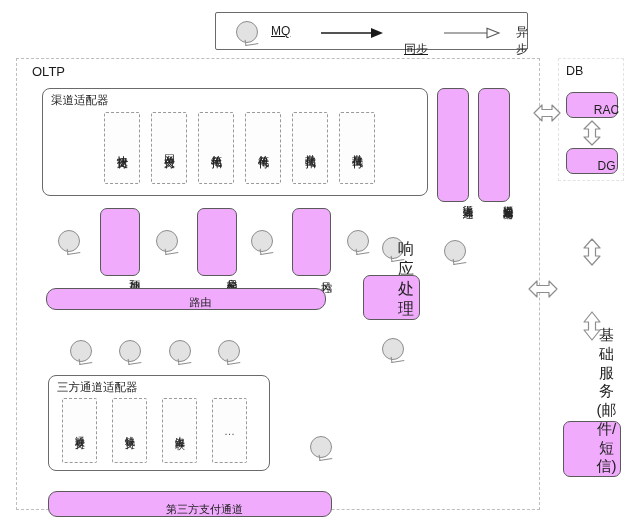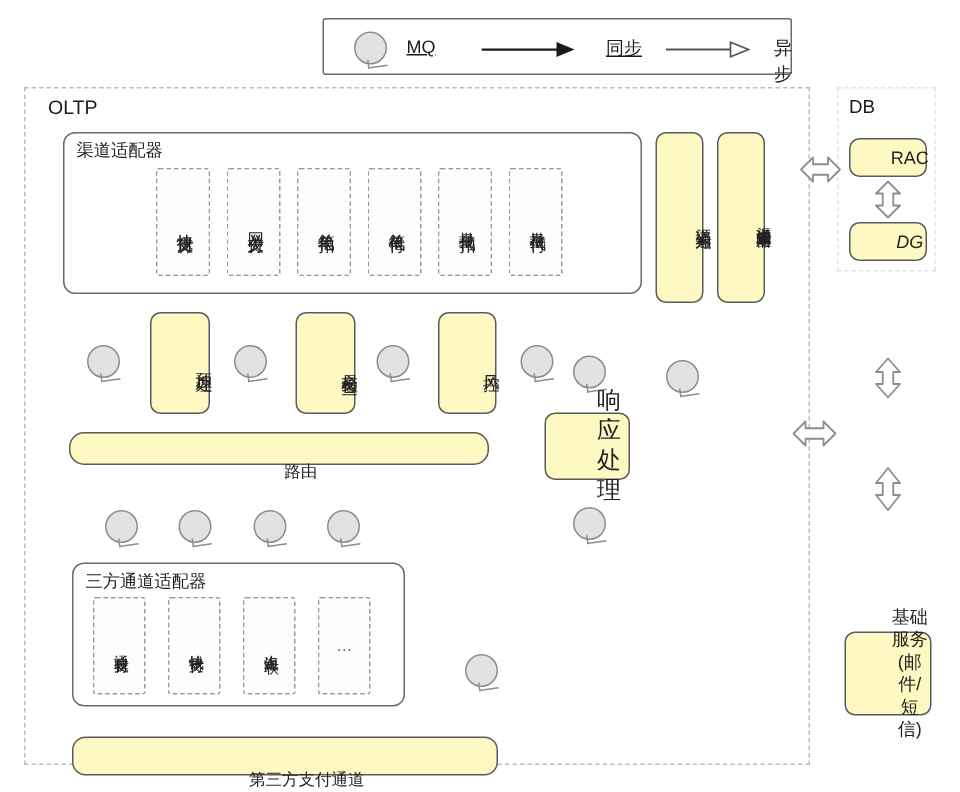--- a/index.html
+++ b/index.html
@@ -14,22 +14,22 @@
     overflow:hidden;
   }
   svg#wires{position:absolute;left:0;top:0;width:640px;height:528px;pointer-events:none;}
 
   
   .box{
     position:absolute;
     box-sizing:border-box;
     border:1.2px solid #5a5a5a;
     border-radius:7px;
-    background:#fef9c3;
-    display:flex;align-items:center;justify-content:center;
+    background:#f0abfc;
+    display:flex;align-items:flex-end;justify-content:center;
     text-align:center;
     color:#222;
     line-height:1.18;
     padding-left:29px;
   }
   .dashed-area{
     position:absolute;box-sizing:border-box;
     border:1px dashed #bdbdbd;background:#ffffff;
   }
   .panel{
@@ -145,21 +145,21 @@
   </svg>
 
   <div id="legend">
     <div class="mq" style="left:20px;top:8px;"></div>
     <div class="legend-label" style="left:55px;top:11px;text-decoration:underline;">MQ</div>
 
     <svg width="70" height="16" style="position:absolute;left:105px;top:12px;">
       <line x1="0" y1="8" x2="52" y2="8" stroke="#1a1a1a" stroke-width="1.5"></line>
       <path d="M50,3 L62,8 L50,13 Z" fill="#1a1a1a"></path>
     </svg>
-    <div class="legend-label" style="left:188px;top:11px;text-decoration:underline;">同步</div>
+    <div class="legend-label" style="left:188px;top:28px;text-decoration:underline;">同步</div>
 
     <svg width="66" height="16" style="position:absolute;left:228px;top:12px;">
       <line x1="0" y1="8" x2="44" y2="8" stroke="#555" stroke-width="1.2"></line>
       <path d="M43,3.2 L55,8 L43,12.8 Z" fill="#ffffff" stroke="#555" stroke-width="1.1"></path>
     </svg>
     <div class="legend-label" style="left:300px;top:11px;">异步</div>
   </div>
 
   <div class="dashed-area" style="left:16px;top:58px;width:524px;height:452px;"></div>
   <div id="oltp-label">OLTP</div>
@@ -250,28 +250,28 @@
   <div class="box" style="left:48px;top:491px;width:284px;height:26px;border-radius:9px;">
     <span class="htext">第三方支付通道</span>
   </div>
 
   <div class="dashed-area" style="left:558px;top:58px;width:66px;height:123px;border-color:#e3e3e3;"></div>
   <div id="db-label">DB</div>
 
   <div class="box" style="left:566px;top:92px;width:52px;height:26px;font-size:12px;">
     <span>RAC</span>
   </div>
-  <div class="box" style="left:566px;top:148px;width:52px;height:26px;font-size:12px;font-style:italic;">
+  <div class="box" style="left:566px;top:148px;width:52px;height:26px;font-size:12px;">
     <span>DG</span>
   </div>
 
 
 
 
-  <div class="box" style="left:563px;top:421px;width:58px;height:56px;font-size:12px;">
+  <div class="box" style="left:563px;top:421px;width:58px;height:56px;font-size:15px;">
     <span style="line-height:1.25;">基础服务(邮件/短信)</span>
   </div>
 
   <svg style="position:absolute;left:533px;top:100px;width:28px;height:26px;">
     <path d="M1,13 L9,5 L9,9.5 L19,9.5 L19,5 L27,13 L19,21 L19,16.5 L9,16.5 L9,21 Z" fill="#ffffff" stroke="#8d8d8d" stroke-width="1.2" stroke-linejoin="round"></path>
   </svg>
 
   <svg style="position:absolute;left:580px;top:120px;width:24px;height:26px;">
     <path d="M12,1 L20,9 L15.5,9 L15.5,17 L20,17 L12,25 L4,17 L8.5,17 L8.5,9 L4,9 Z" fill="#ffffff" stroke="#8d8d8d" stroke-width="1.2" stroke-linejoin="round"></path>
   </svg>

